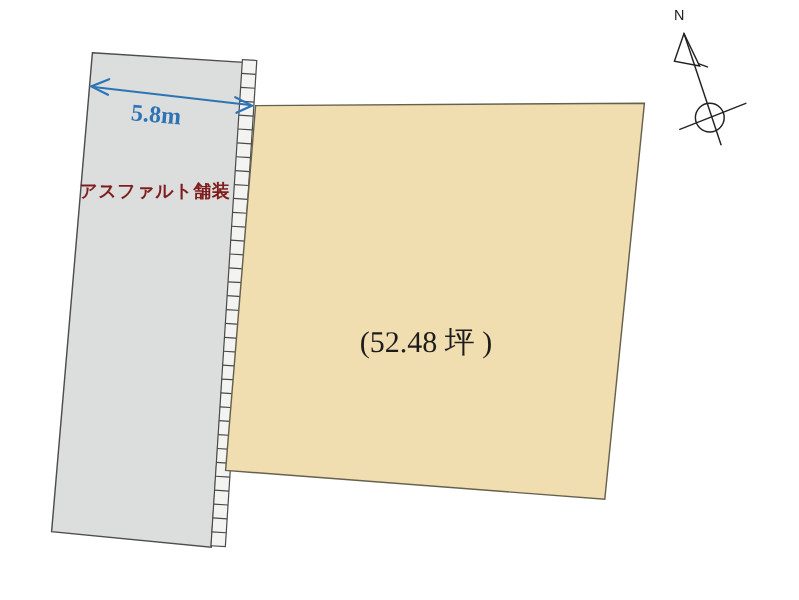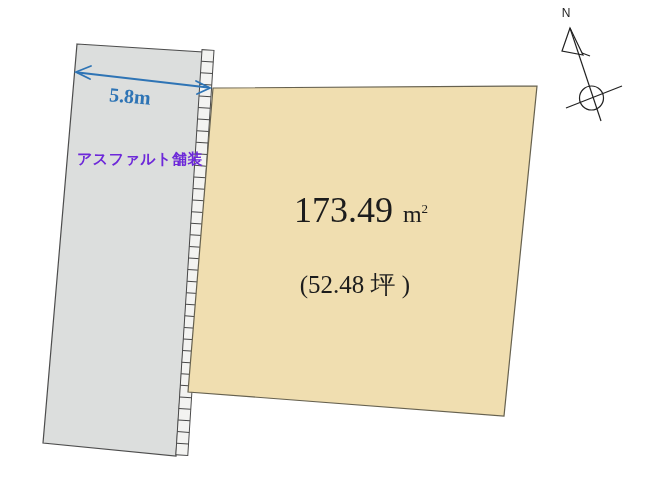--- a/index.html
+++ b/index.html
@@ -6,22 +6,22 @@
   .stage{
     position:relative;
     width:666px;height:500px;
     background:#ffffff;
     overflow:hidden;
     font-family:"Liberation Serif","DejaVu Serif",serif;
   }
   .stage svg{position:absolute;left:0;top:0;}
   .label{position:absolute;text-align:center;white-space:nowrap;}
   .road-surface-label{
-    left:72px;top:150px;width:136px;
-    font-size:15px;font-weight:bold;color:#6d28d9;letter-spacing:0.5px;
+    left:61px;top:150px;width:136px;
+    font-size:15px;font-weight:bold;color:#7f1d1d;letter-spacing:0.5px;
   }
   .road-width-label{
     left:95px;top:85px;width:70px;
     font-size:20px;font-weight:bold;color:#2e74b5;
     transform:rotate(5deg);
   }
   .plot-area-label{
     left:211px;top:189px;width:300px;
     color:#1c1c1c;
     display:flex;align-items:baseline;justify-content:center;gap:10px;
@@ -67,21 +67,17 @@
       <line x1="582" y1="53" x2="590" y2="56"></line>
       <circle cx="591.5" cy="98" r="12"></circle>
       <line x1="566" y1="108" x2="622" y2="86"></line>
     </g>
   </svg>
 
   <div class="label road-surface-label">アスファルト舗装</div>
 
   <div class="label road-width-label">5.8m</div>
 
-  <div class="label plot-area-label">
-    <span class="area-value">173.49</span>
-    <span class="area-unit"><span>m</span><sup>2</sup></span>
-  </div>
 
   <div class="label plot-tsubo-label">(52.48 坪 )</div>
 
   <div class="label compass-n-label">N</div>
 </div>
 
 </body></html>

